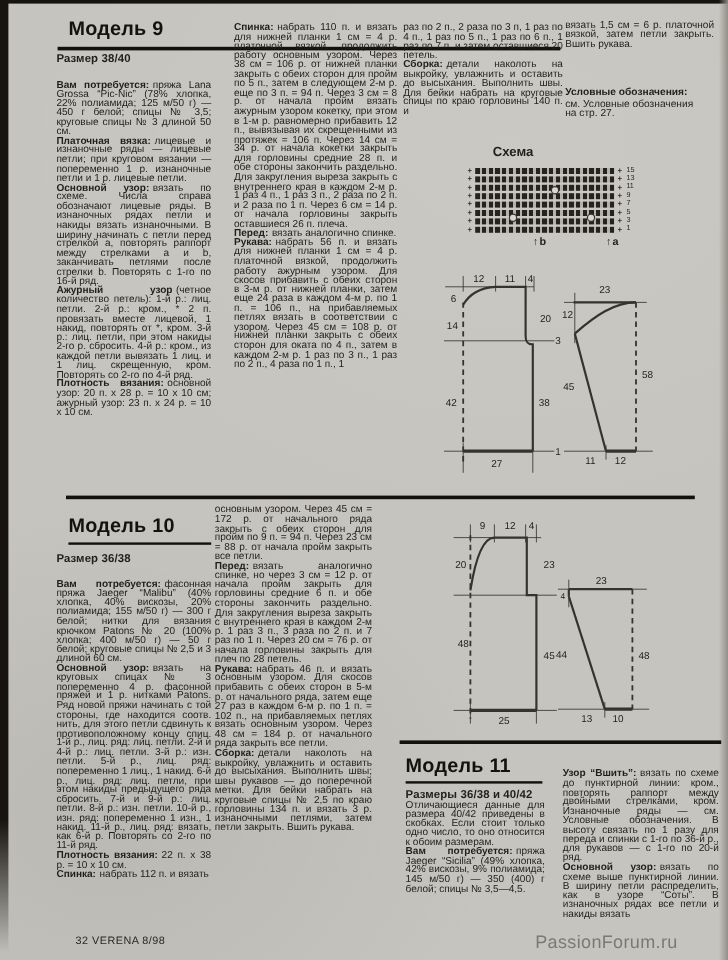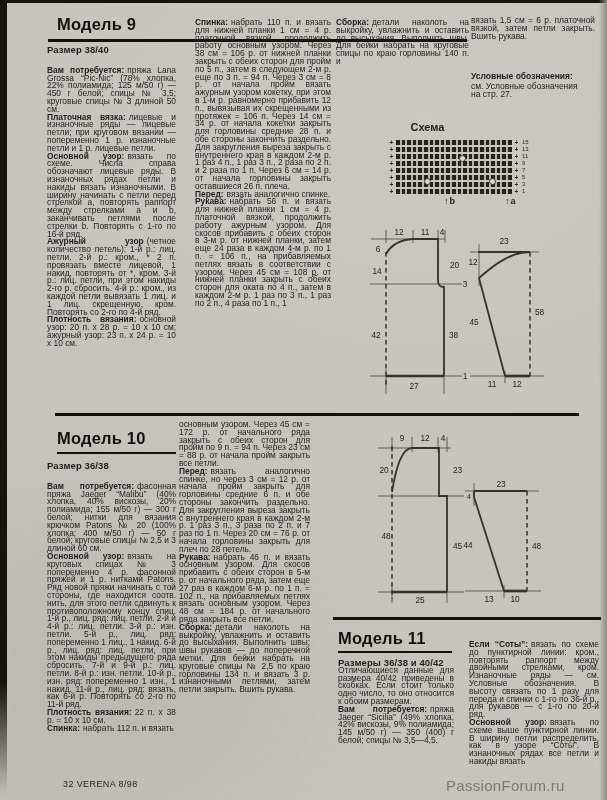--- a/index.html
+++ b/index.html
@@ -60,20 +60,21 @@
     <p><b class="lead">Плотность вязания:</b><span>основной узор: 20 п. х 28 р. = 10 х 10 см; ажурный узор: 23 п. х 24 р. = 10 х 10 см.</span></p>
   </div>
 
   <div class="textcol" style="left:195px;top:19px;width:136px;">
     <p><b class="lead">Спинка:</b><span>набрать 110 п. и вязать для нижней планки 1 см = 4 р. платочной вязкой, продолжить работу основным узором. Через 38 см = 106 р. от нижней планки закрыть с обеих сторон для пройм по 5 п., затем в следующем 2-м р. еще по 3 п. = 94 п. Через 3 см = 8 р. от начала пройм вязать ажурным узором кокетку, при этом в 1-м р. равномерно прибавить 12 п., вывязывая их скрещенными из протяжек = 106 п. Через 14 см = 34 р. от начала кокетки закрыть для горловины средние 28 п. и обе стороны закончить раздельно. Для закругления выреза закрыть с внутреннего края в каждом 2-м р. 1 раз 4 п., 1 раз 3 п., 2 раза по 2 п. и 2 раза по 1 п. Через 6 см = 14 р. от начала горловины закрыть оставшиеся 26 п. плеча.</span></p>
     <p><b class="lead">Перед:</b><span>вязать аналогично спинке.</span></p>
     <p><b class="lead">Рукава:</b><span>набрать 56 п. и вязать для нижней планки 1 см = 4 р. платочной вязкой, продолжить работу ажурным узором. Для скосов прибавить с обеих сторон в 3-м р. от нижней планки, затем еще 24 раза в каждом 4-м р. по 1 п. = 106 п., на прибавляемых петлях вязать в соответствии с узором. Через 45 см = 108 р. от нижней планки закрыть с обеих сторон для оката по 4 п., затем в каждом 2-м р. 1 раз по 3 п., 1 раз по 2 п., 4 раза по 1 п., 1</span></p>
   </div>
 
   <div class="textcol" style="left:336px;top:19px;width:133px;">
+    <p><span>раз по 2 п., 2 раза по 3 п, 1 раз по 4 п., 1 раз по 5 п., 1 раз по 6 п., 1 раз по 7 п. и затем оставшиеся 20 петель.</span></p>
     <p><b class="lead">Сборка:</b><span>детали наколоть на выкройку, увлажнить и оставить до высыхания. Выполнить швы. Для бейки набрать на круговые спицы по краю горловины 140 п. и</span></p>
   </div>
 
   <div class="textcol" style="left:471px;top:17px;width:124px;">
     <p><span>вязать 1,5 см = 6 р. платочной вязкой, затем петли закрыть. Вшить рукава.</span></p>
   </div>
 
   <div class="textcol legend" style="left:471px;top:72px;width:130px;">
     <b class="lead">Условные обозначения:</b>
     <div>см. Условные обозначения</div>
@@ -264,19 +265,19 @@
   <div class="abs title" style="left:338px;top:629px;">Модель 11</div>
   <div class="abs rule" style="left:338px;top:651px;width:114px;height:2.2px;"></div>
 
   <div class="textcol" style="left:338px;top:659px;width:116px;">
     <div class="size-h" style="margin-bottom:0;">Размеры 36/38 и 40/42</div>
     <p><span>Отличающиеся данные для размера 40/42 приведены в скобках. Если стоит только одно число, то оно относится к обоим размерам.</span></p>
     <p><b class="lead">Вам потребуется:</b><span>пряжа Jaeger “Sicilia” (49% хлопка, 42% вискозы, 9% полиамида; 145 м/50 г) — 350 (400) г белой; спицы № 3,5—4,5.</span></p>
   </div>
 
   <div class="textcol" style="left:469px;top:641px;width:130px;">
-    <p><b class="lead">Если “Соты”:</b><span>вязать по схеме до пунктирной линии: кром., повторять раппорт между двойными стрелками, кром. Изнаночные ряды — см. Условные обозначения. В высоту связать по 1 разу для переда и спинки с 1-го по 36-й р., для рукавов — с 1-го по 20-й ряд.</span></p>
+    <p><b class="lead">Узор “Вшить”:</b><span>вязать по схеме до пунктирной линии: кром., повторять раппорт между двойными стрелками, кром. Изнаночные ряды — см. Условные обозначения. В высоту связать по 1 разу для переда и спинки с 1-го по 36-й р., для рукавов — с 1-го по 20-й ряд.</span></p>
     <p><b class="lead">Основной узор:</b><span>вязать по схеме выше пунктирной линии. В ширину петли распределить, как в узоре “Соты”. В изнаночных рядах все петли и накиды вязать</span></p>
   </div>
 
   <div class="abs footer" style="left:47px;top:779px;margin-left:16px;">32 VERENA 8/98</div>
   <div class="abs watermark" style="left:446px;top:777px;">PassionForum.ru</div>
 </div>
 
 </body></html>

